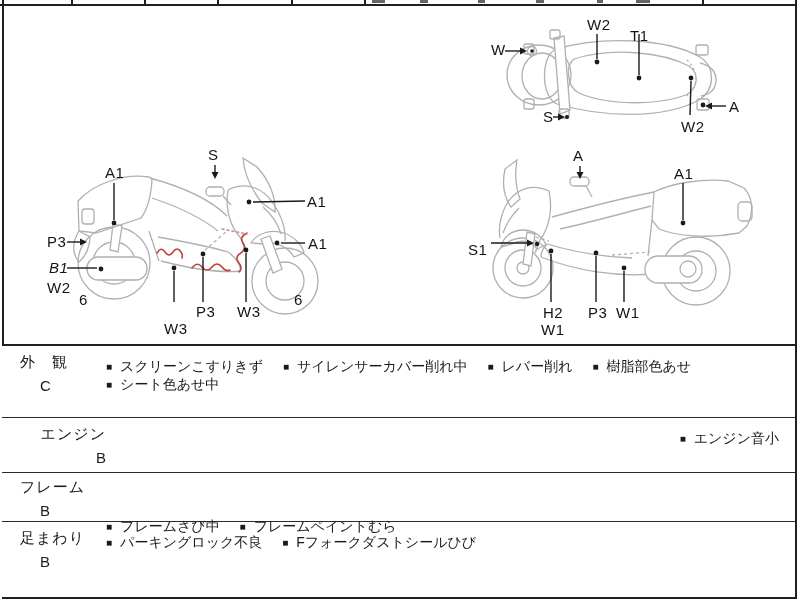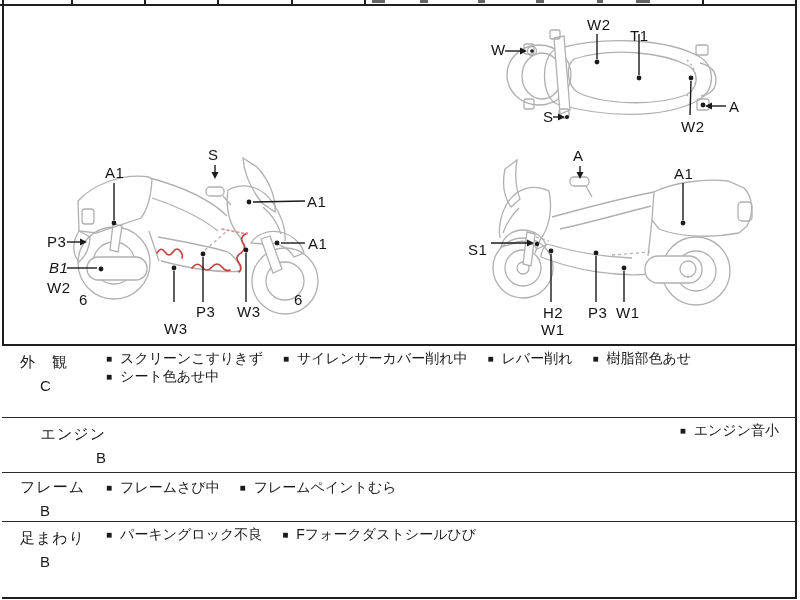--- a/index.html
+++ b/index.html
@@ -20,21 +20,21 @@
   .cond{
     position:absolute;left:2px;top:344px;width:793px;height:255px;
     border-top:2px solid #1f1f1f;border-bottom:2px solid #1f1f1f;
     box-sizing:border-box;background:#fff;
   }
   .cond .row{display:flex;box-sizing:border-box;}
   .cond .row + .row{border-top:1px solid #2a2a2a;}
   .cat-cell{width:104px;box-sizing:border-box;padding:7px 0 0 18px;flex:none;}
   .cat{font-size:15px;letter-spacing:1px;}
   .grade{font-size:15px;margin:5px 0 0 20px;}
-  .comments{flex:1;padding-top:4px;font-size:14px;}
+  .comments{flex:1;padding-top:12px;font-size:14px;}
   .cm{display:inline-block;margin-right:16px;white-space:nowrap;}
   .cm .bullet{font-size:10px;margin-right:8px;vertical-align:1px;}
   svg{position:absolute;left:0;top:0;}
   svg *{vector-effect:non-scaling-stroke;}
 </style>
 </head>
 <body>
 
 <div class="page">
 
@@ -244,21 +244,21 @@
       <div class="comments">
         <span class="cm"><span class="bullet">■</span><span>エンジン音小</span></span>
       </div>
     </div>
 
     <div class="row" style="height:49px;">
       <div class="cat-cell" style="padding-top:5px;">
         <div class="cat">フレーム</div>
         <div class="grade">B</div>
       </div>
-      <div class="comments" style="padding-top:6px;">
+      <div class="comments" style="padding-top:6px;margin-top:39px;">
         <span class="cm"><span class="bullet">■</span><span>フレームさび中</span></span>
         <span class="cm"><span class="bullet">■</span><span>フレームペイントむら</span></span>
       </div>
     </div>
 
     <div class="row" style="height:74px;justify-content:center;">
       <div class="cat-cell">
         <div class="cat">足まわり</div>
         <div class="grade">B</div>
       </div>

